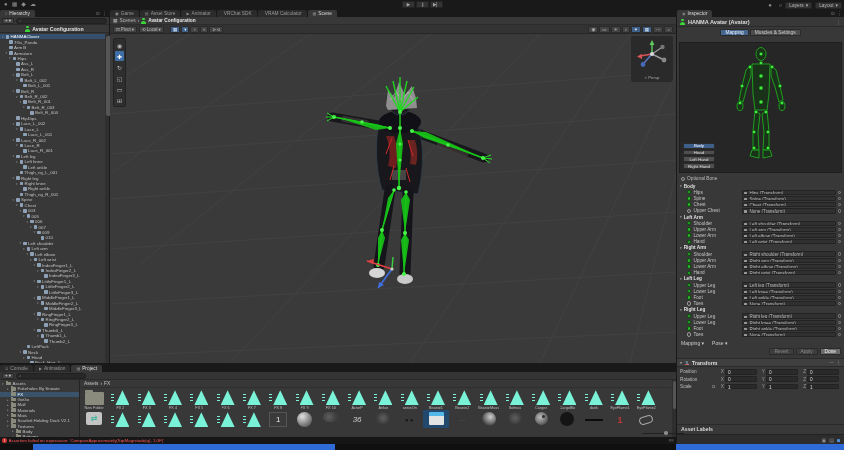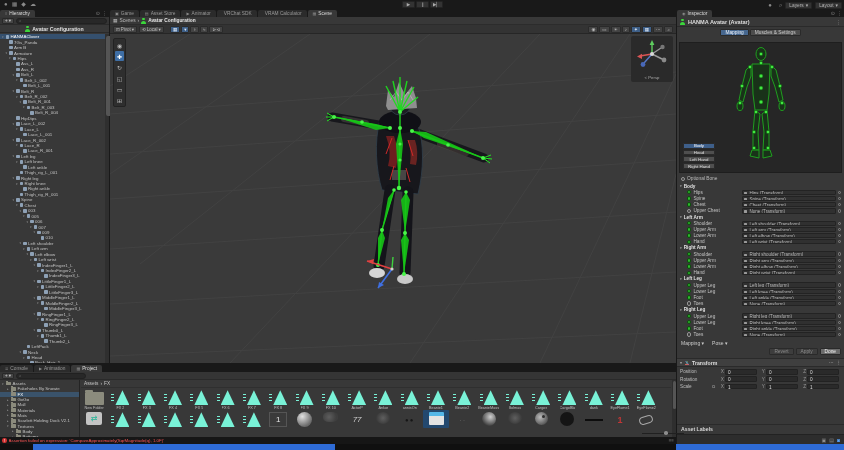--- a/index.html
+++ b/index.html
@@ -1489,21 +1489,21 @@
 
         <div class="cell blobfaint">
           <div class="thumb">
             <span class="tglyph"></span>
           </div>
           <div class="clabel"></div>
         </div>
 
         <div class="cell slash">
           <div class="thumb">
-            <span class="tglyph">77</span>
+            <span class="tglyph">36</span>
           </div>
           <div class="clabel"></div>
         </div>
 
         <div class="cell blob">
           <div class="thumb">
             <span class="tglyph"></span>
           </div>
           <div class="clabel"></div>
         </div>

